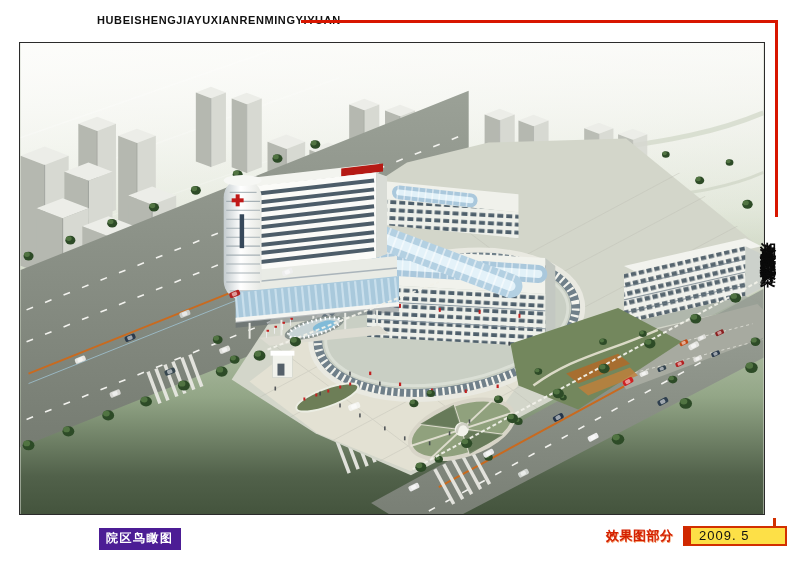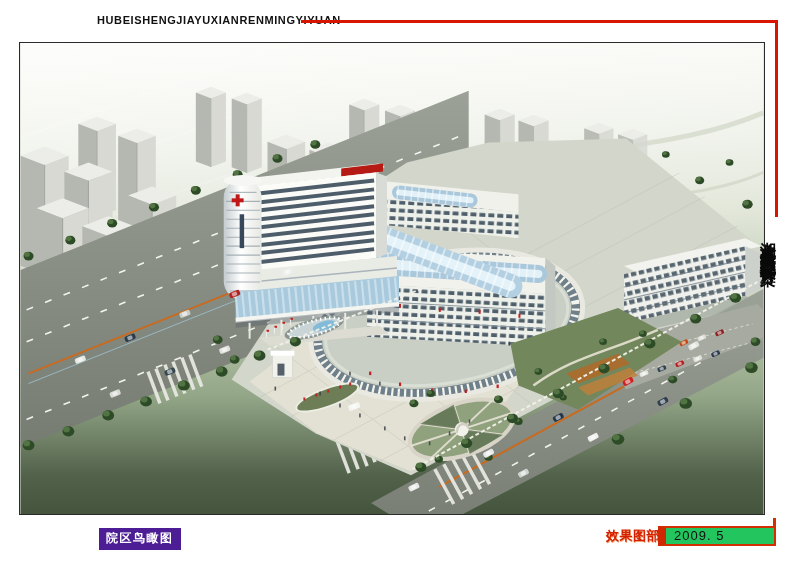--- a/index.html
+++ b/index.html
@@ -13,23 +13,23 @@
          border:1px solid #2b2b2b;background:#cfd5c8;}
   .frame svg{display:block;}
   .side-title{position:absolute;left:757px;top:229px;height:290px;
               writing-mode:vertical-rl;text-orientation:upright;
               font-size:16px;font-weight:bold;color:#0a0a0a;letter-spacing:1.8px;
               font-family:"Liberation Sans",sans-serif;}
   .view-label{position:absolute;left:83px;top:528px;background:#4c1d95;color:#fff;
               font-size:12px;font-weight:bold;letter-spacing:1.5px;padding:2px 7px 3px 7px;margin-left:16px;}
   .footer-caption{position:absolute;left:606px;top:527px;font-size:13px;font-weight:bold;
                   color:#d42000;letter-spacing:0.5px;text-shadow:0.5px 0.5px 0 #f5a070;}
-  .date-box{position:absolute;left:658px;top:526px;width:118px;height:20px;
+  .date-box{position:absolute;left:683px;top:526px;width:104px;height:20px;
             box-sizing:border-box;border:2px solid #d23000;border-left:8px solid #d02800;
-            background:#22c55e;}
+            background:#fde047;}
   .date-text{display:block;font-size:13px;color:#111;padding-left:8px;line-height:16px;
              letter-spacing:1px;}
   .date-tick{position:absolute;left:773px;top:518px;width:3px;height:9px;background:#d23000;}
 </style>
 </head>
 <body>
 
 <div class="board">
 
   <div class="top-title">HUBEISHENGJIAYUXIANRENMINGYIYUAN</div>

